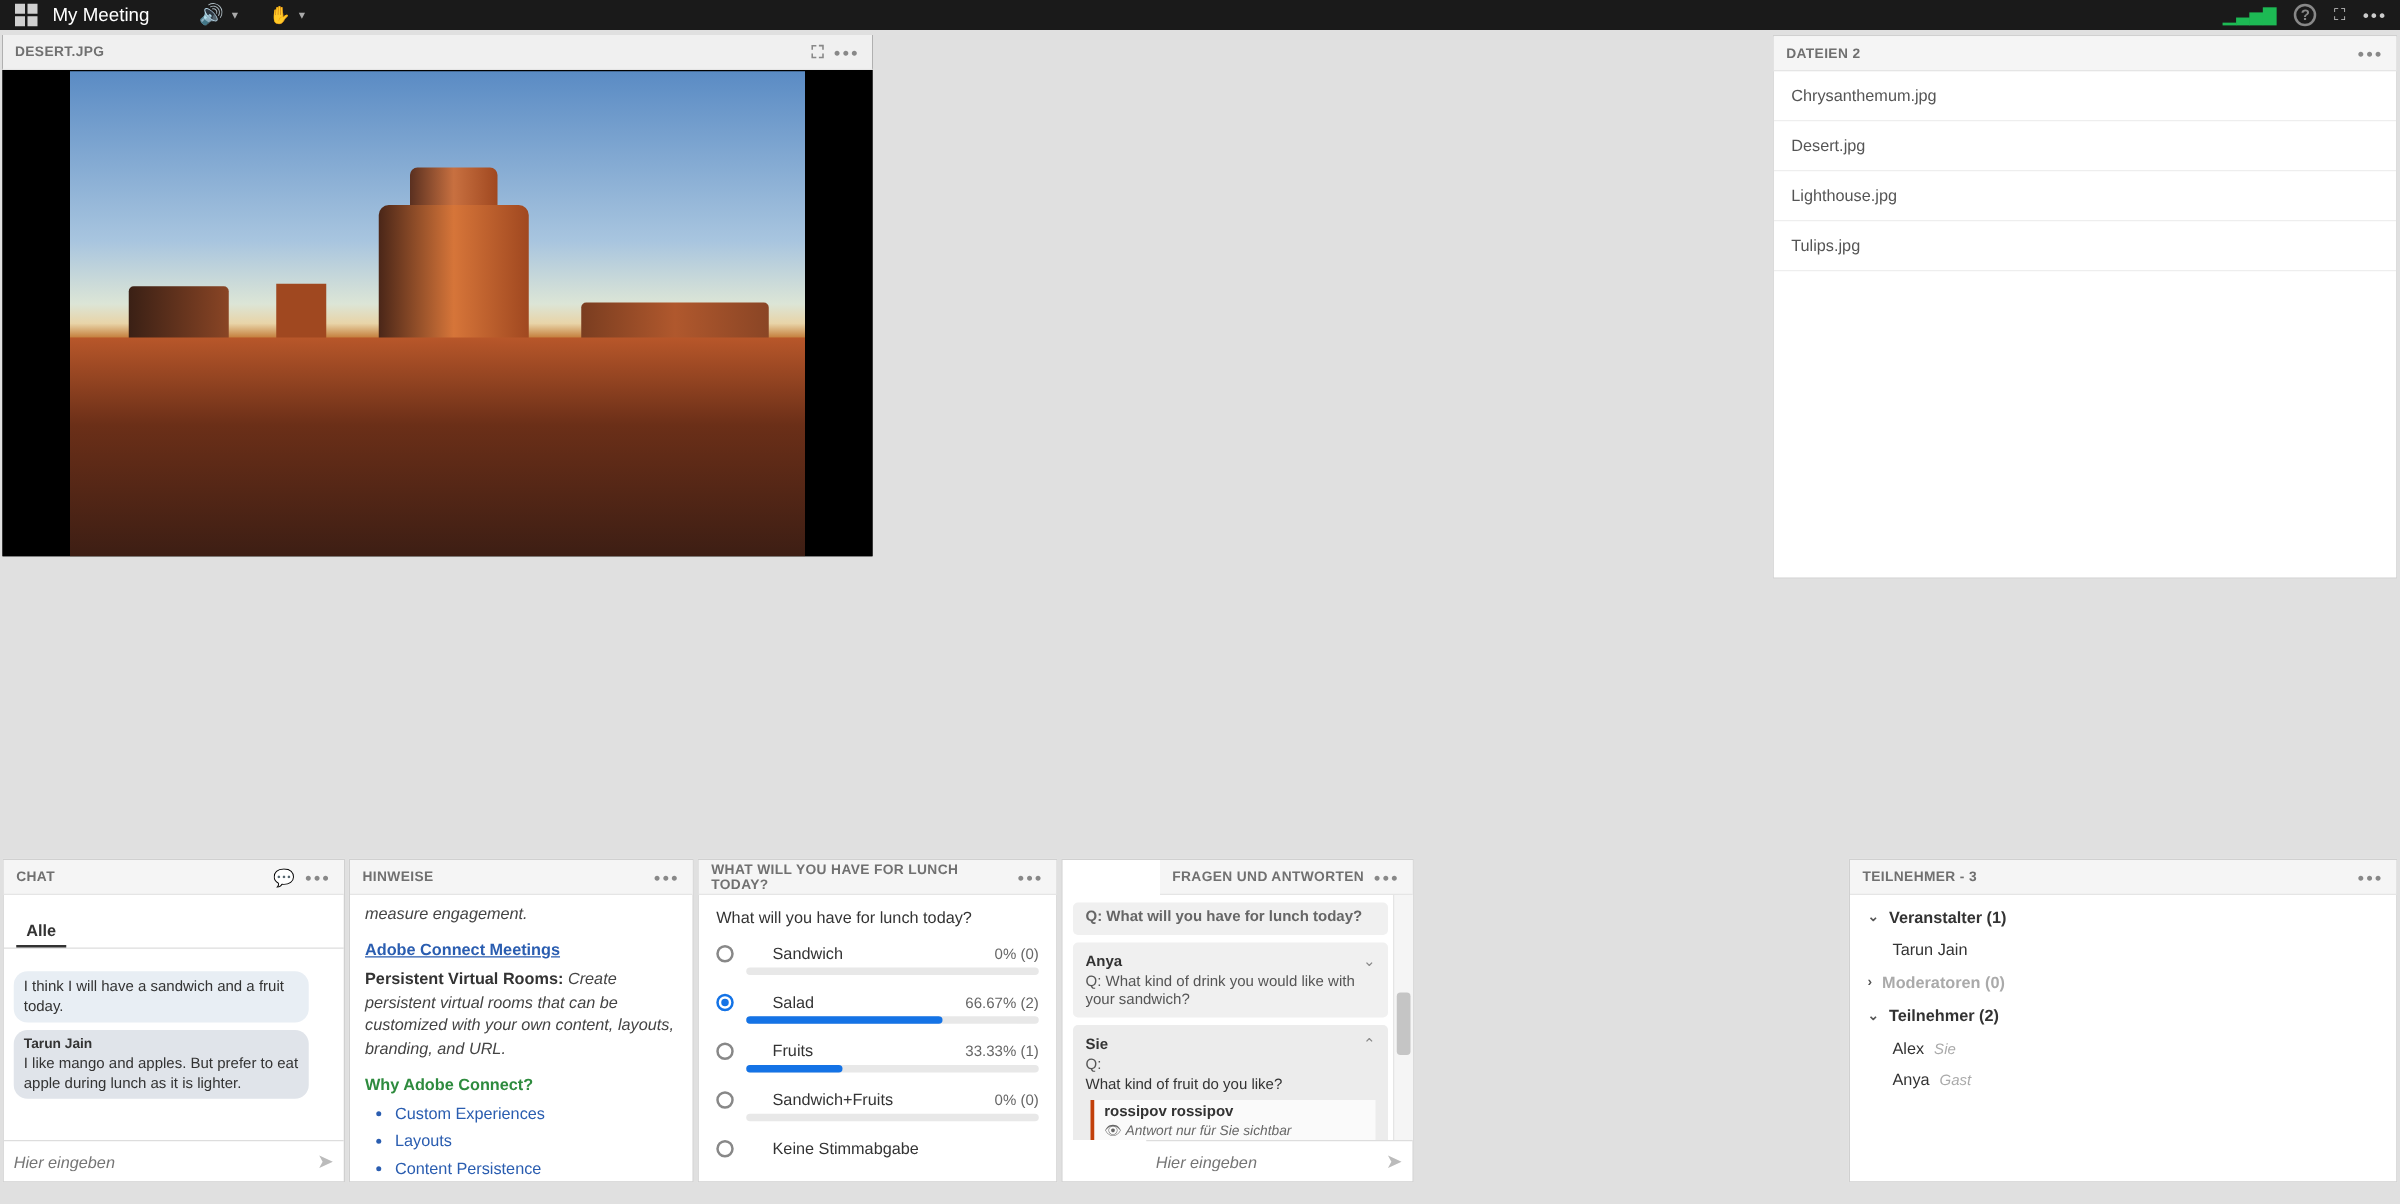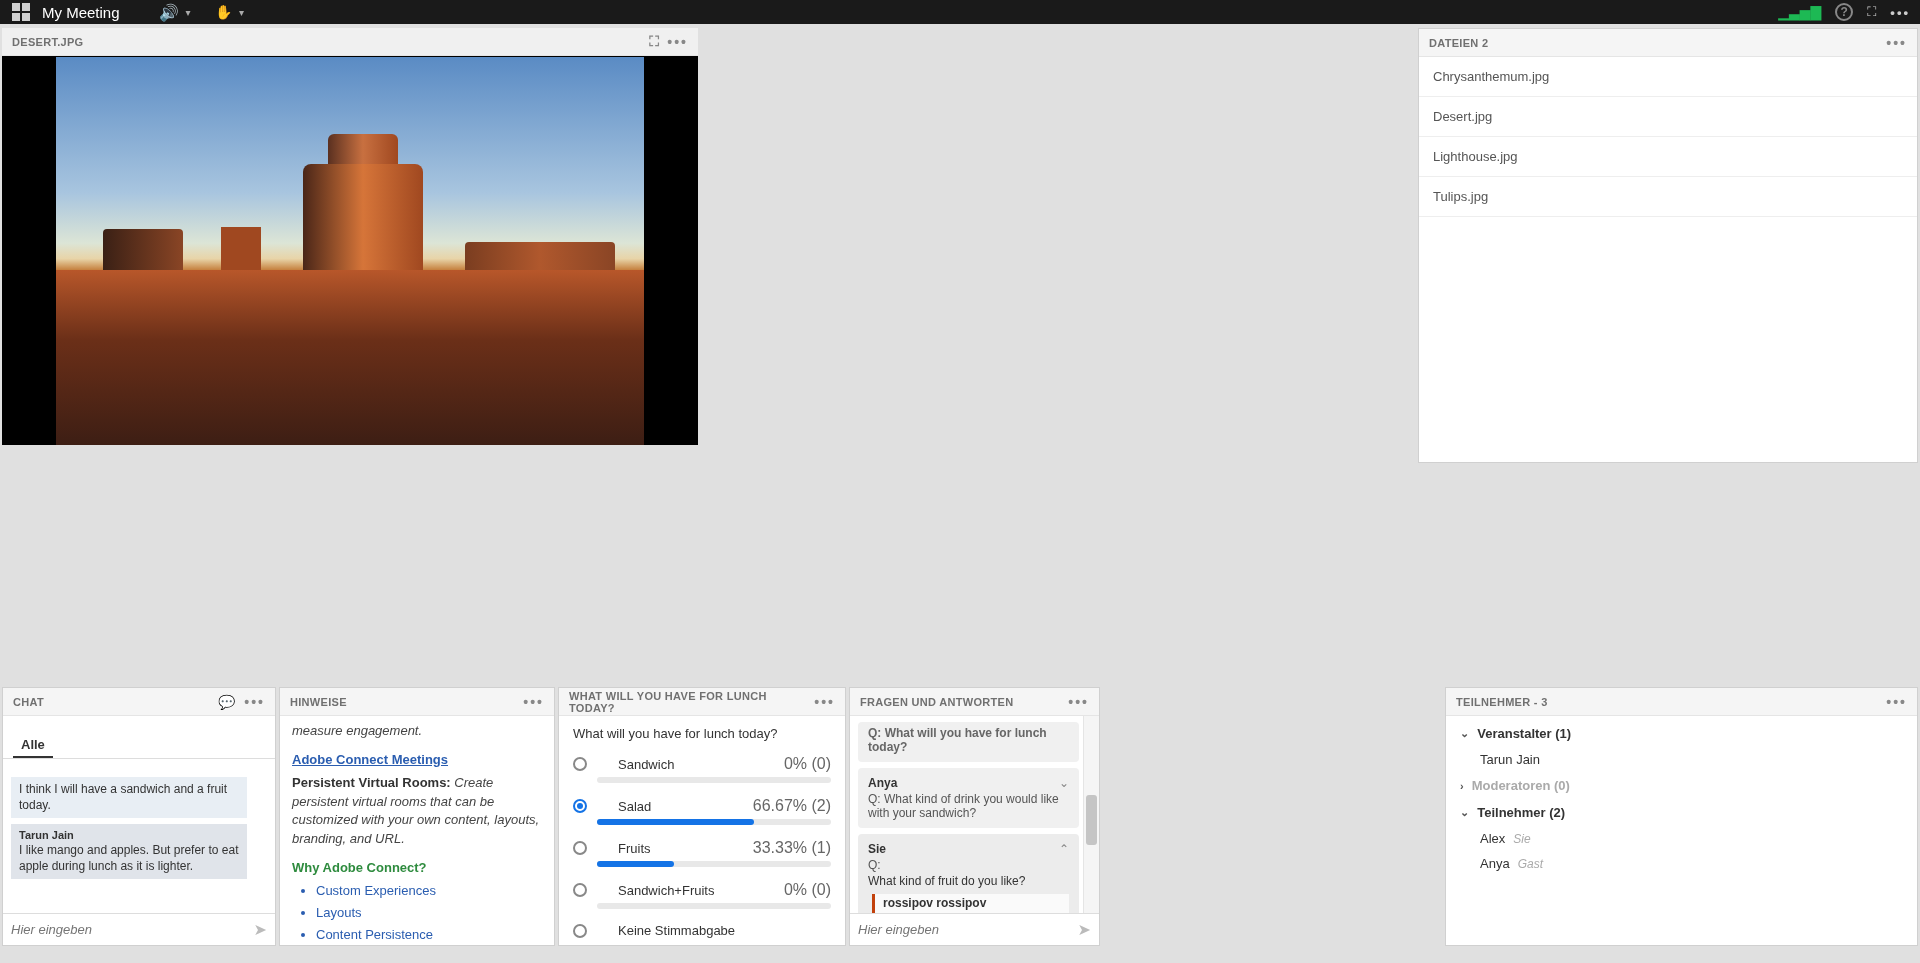--- a/index.html
+++ b/index.html
@@ -46,28 +46,28 @@
 .mesa3 { position:absolute; bottom:38%; left:28%; width:40px; height:70px; background:#a04820; }
 
 
 .files-pod { right:2px; top:4px; width:500px; height:435px; }
 .file-item { padding:12px 14px; border-bottom:1px solid #eee; font-size:13px; color:#555; cursor:pointer; }
 
 
 .chat-pod { left:2px; bottom:3px; width:274px; height:259px;gap:11px; }
 .notes-pod { left:279px; bottom:3px; width:276px; height:259px; }
 .poll-pod { left:558px; bottom:3px; width:288px; height:259px; }
-.qa-pod { left:849px; bottom:3px; width:251px; height:259px; }
-.part-pod { right:2px; bottom:3px; width:473px; height:259px; }
+.qa-pod { left:849px; bottom:3px; width:282px; height:259px;align-items:flex-end; }
+.part-pod { right:2px; bottom:3px; width:439px; height:259px; }
 
 
 .chat-tabs { border-bottom:1px solid #ddd; padding:6px 10px 0; }
 .chat-tab { display:inline-block; padding:4px 8px; font-size:13px; font-weight:600; border-bottom:2px solid #333; }
 .chat-msgs { flex:1; overflow:auto; padding:4px 8px; font-size:12px;}
-.msg { margin:3px 0 6px; padding:5px 8px; border-radius:0; max-width:92%; }
+.msg { margin:3px 0 6px; padding:5px 8px; border-radius:11px; max-width:92%; }
 .msg.other { background:#e8eef4; }
 .msg.me { background:#dceddc; margin-left:18px; }
 .msg.other2 { background:#e0e4ea; }
 .msg .from { font-weight:600; font-size:11px; margin-bottom:2px;}
 .msg .txt { line-height:1.3; }
 .chat-input-row { border-top:1px solid #ddd; padding:6px 8px; display:flex; align-items:center; gap:6px;}
 .chat-input-row input { flex:1; border:none; outline:none; font-size:13px; font-style:italic; color:#999;}
 .send-icon { color:#bbb; font-size:16px;}
 
 
@@ -81,21 +81,21 @@
 .notes-body li::marker{color:#2a5db0;}
 
 
 .poll-body { padding:10px 14px; font-size:13px;}
 .poll-q { margin-bottom:10px; color:#333;}
 .poll-opt { display:flex; align-items:center; margin:14px 0 4px;gap:21px;}
 .poll-opt .radio { width:14px; height:14px; border:2px solid #888; border-radius:50%; margin-right:10px; flex-shrink:0; position:relative;}
 .poll-opt .radio.sel { border-color:#1473e6;}
 .poll-opt .radio.sel::after{content:'';position:absolute;inset:2px;background:#1473e6;border-radius:50%;}
 .poll-opt .lbl { flex:1; }
-.poll-opt .pct { color:#666; font-size:16px;}
+.poll-opt .pct { color:#666; font-size:12px;}
 .poll-bar { height:6px; background:#e8e8e8; border-radius:3px; margin:4px 0 0 24px;}
 .poll-bar span { display:block; height:100%; background:#1473e6; border-radius:3px;}
 
 
 .qa-body { padding:6px 8px 0; font-size:12px; overflow:auto; position:relative; }
 .qa-item { background:#f0f0f0; border-radius:4px; padding:8px 10px; margin-bottom:6px;}
 .qa-item.cut { padding-top:2px; }
 .qa-item .who { font-weight:700; font-size:12px;}
 .qa-item .chev-t { float:right; color:#888; font-size:12px;}
 .qa-item .q { color:#555; margin-top:2px;}

